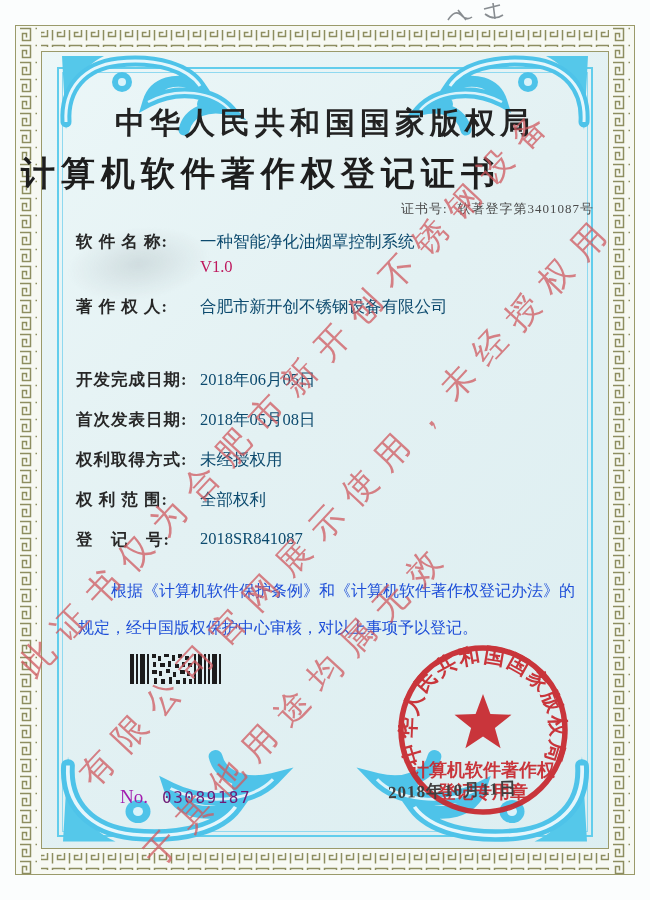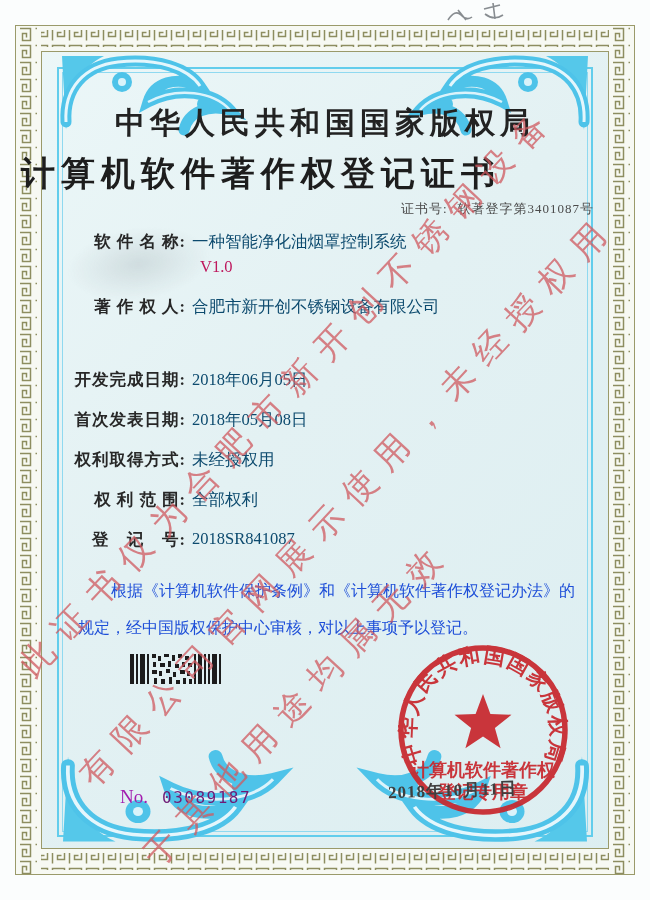--- a/index.html
+++ b/index.html
@@ -36,21 +36,21 @@
   }
   .cert-title{
     left:0;top:151px;width:522px;text-align:center;
     font-size:34px;font-weight:bold;letter-spacing:6px;color:#1d1d1d;
   }
   .cert-no{
     top:200px;right:56px;font-size:13px;color:#4a4a4a;letter-spacing:1px;
   }
   .cert-no .lbl{margin-right:10px;}
   
-  .row{left:68px;font-size:16.5px;color:#272727;text-align:right;}
+  .row{left:76px;font-size:16.5px;color:#272727;}
   .row .label{font-weight:600;letter-spacing:1px;display:inline-block;width:118px;}
   .row .value{position:absolute;left:124px;white-space:nowrap;color:#0c4a6e;}
   .value2{left:200px;font-size:16.5px;color:#be185d;}
   .statement{left:78px;width:500px;font-size:16px;color:#1d4ed8;line-height:37px;}
   .statement.first{text-indent:33px;}
   
   .barcode{left:130px;top:654px;width:92px;height:30px;}
   
   .serial-prefix{left:120px;top:786px;font-size:19px;color:#a21caf;}
   .serial-number{

